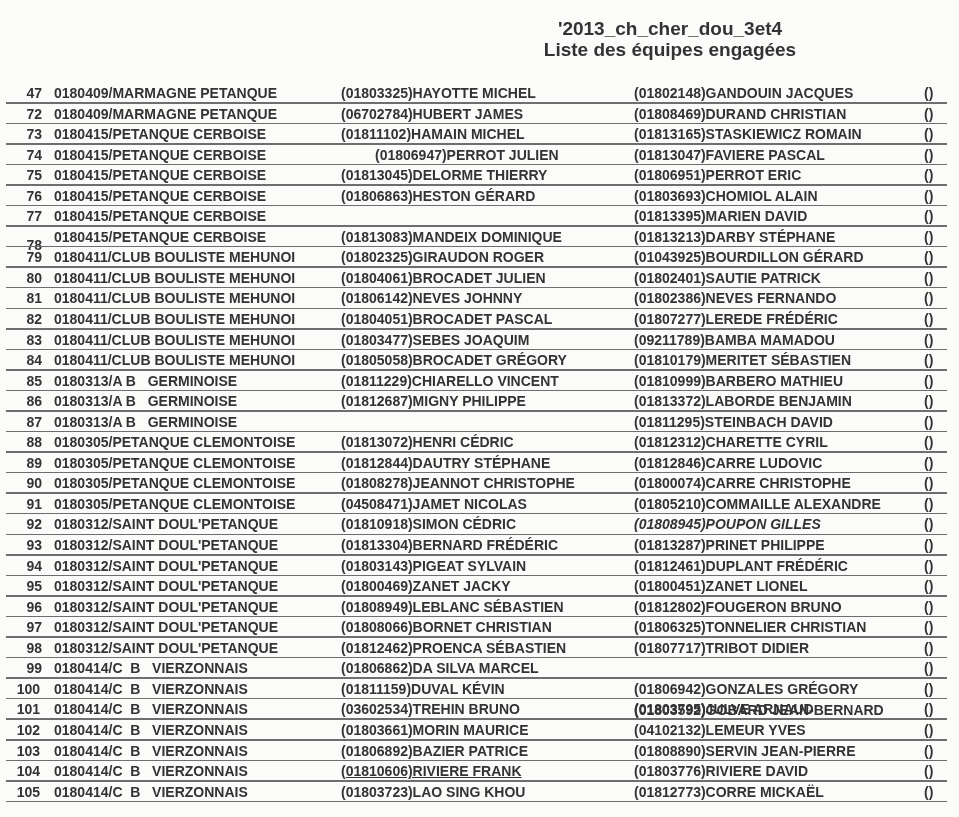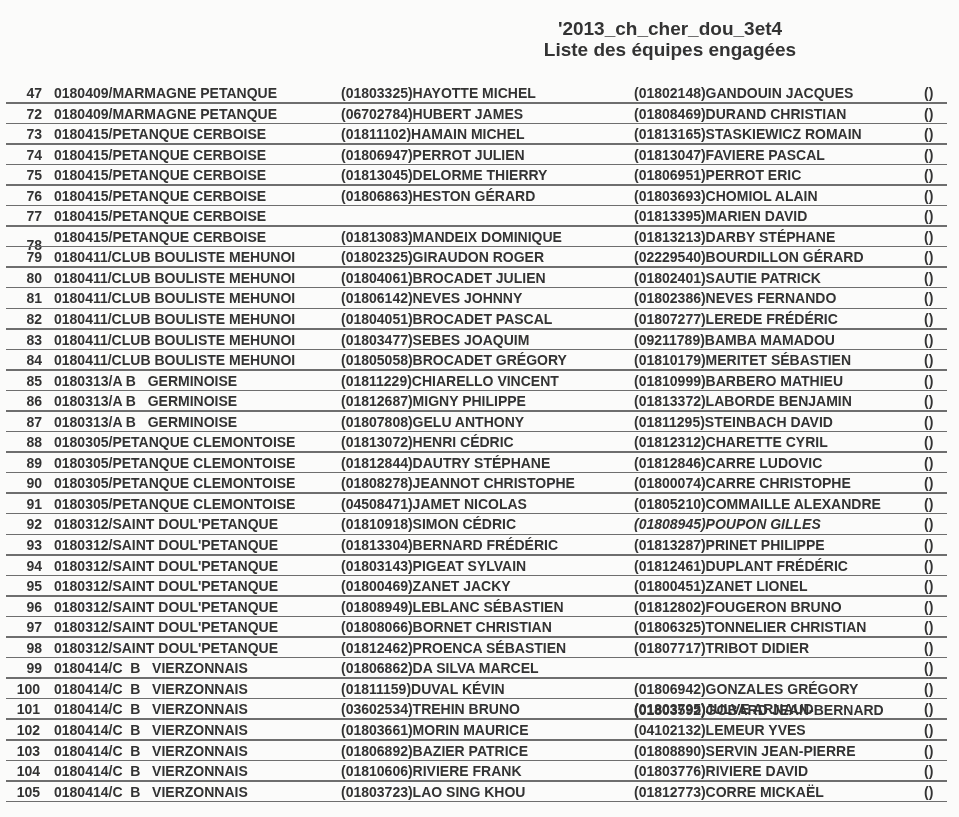--- a/index.html
+++ b/index.html
@@ -62,21 +62,21 @@
       <span class="cell c-num" style="white-space: pre;">73</span>
       <span class="cell c-club" style="white-space: pre;">0180415/PETANQUE CERBOISE</span>
       <span class="cell c-p1" style="white-space: pre;">(01811102)HAMAIN MICHEL</span>
       <span class="cell c-p2" style="white-space: pre;">(01813165)STASKIEWICZ ROMAIN</span>
       <span class="cell c-p3" style="white-space: pre;">()</span>
       <div class="line"></div>
     </div>
     <div class="row">
       <span class="cell c-num" style="white-space: pre;">74</span>
       <span class="cell c-club" style="white-space: pre;">0180415/PETANQUE CERBOISE</span>
-      <span class="cell c-p1" style="white-space: pre;">(01806947)PERROT JULIEN</span>
+      <span class="cell c-p1" style="white-space: pre; margin-left: 34px;">(01806947)PERROT JULIEN</span>
       <span class="cell c-p2" style="white-space: pre;">(01813047)FAVIERE PASCAL</span>
       <span class="cell c-p3" style="white-space: pre;">()</span>
       <div class="line"></div>
     </div>
     <div class="row">
       <span class="cell c-num" style="white-space: pre;">75</span>
       <span class="cell c-club" style="white-space: pre;">0180415/PETANQUE CERBOISE</span>
       <span class="cell c-p1" style="white-space: pre;">(01813045)DELORME THIERRY</span>
       <span class="cell c-p2" style="white-space: pre;">(01806951)PERROT ERIC</span>
       <span class="cell c-p3" style="white-space: pre;">()</span>
@@ -102,21 +102,21 @@
       <span class="cell c-club" style="white-space: pre;">0180415/PETANQUE CERBOISE</span>
       <span class="cell c-p1" style="white-space: pre;">(01813083)MANDEIX DOMINIQUE</span>
       <span class="cell c-p2" style="white-space: pre;">(01813213)DARBY STÉPHANE</span>
       <span class="cell c-p3" style="white-space: pre;">()</span>
       <div class="line"></div>
     </div>
     <div class="row">
       <span class="cell c-num" style="white-space: pre;">79</span>
       <span class="cell c-club" style="white-space: pre;">0180411/CLUB BOULISTE MEHUNOI</span>
       <span class="cell c-p1" style="white-space: pre;">(01802325)GIRAUDON ROGER</span>
-      <span class="cell c-p2" style="white-space: pre;">(02229540)BOURDILLON GÉRARD</span>
+      <span class="cell c-p2" style="white-space: pre;">(01043925)BOURDILLON GÉRARD</span>
       <span class="cell c-p3" style="white-space: pre;">()</span>
       <div class="line"></div>
     </div>
     <div class="row">
       <span class="cell c-num" style="white-space: pre;">80</span>
       <span class="cell c-club" style="white-space: pre;">0180411/CLUB BOULISTE MEHUNOI</span>
       <span class="cell c-p1" style="white-space: pre;">(01804061)BROCADET JULIEN</span>
       <span class="cell c-p2" style="white-space: pre;">(01802401)SAUTIE PATRICK</span>
       <span class="cell c-p3" style="white-space: pre;">()</span>
       <div class="line"></div>
@@ -165,21 +165,20 @@
       <span class="cell c-num" style="white-space: pre;">86</span>
       <span class="cell c-club" style="white-space: pre;">0180313/A B   GERMINOISE</span>
       <span class="cell c-p1" style="white-space: pre;">(01812687)MIGNY PHILIPPE</span>
       <span class="cell c-p2" style="white-space: pre;">(01813372)LABORDE BENJAMIN</span>
       <span class="cell c-p3" style="white-space: pre;">()</span>
       <div class="line"></div>
     </div>
     <div class="row">
       <span class="cell c-num" style="white-space: pre;">87</span>
       <span class="cell c-club" style="white-space: pre;">0180313/A B   GERMINOISE</span>
-      <span class="cell c-p1" style="white-space: pre;">(01807808)GELU ANTHONY</span>
       <span class="cell c-p2" style="white-space: pre;">(01811295)STEINBACH DAVID</span>
       <span class="cell c-p3" style="white-space: pre;">()</span>
       <div class="line"></div>
     </div>
     <div class="row">
       <span class="cell c-num" style="white-space: pre;">88</span>
       <span class="cell c-club" style="white-space: pre;">0180305/PETANQUE CLEMONTOISE</span>
       <span class="cell c-p1" style="white-space: pre;">(01813072)HENRI CÉDRIC</span>
       <span class="cell c-p2" style="white-space: pre;">(01812312)CHARETTE CYRIL</span>
       <span class="cell c-p3" style="white-space: pre;">()</span>
@@ -301,21 +300,21 @@
       <span class="cell c-num w3" style="white-space: pre;">103</span>
       <span class="cell c-club" style="white-space: pre;">0180414/C  B   VIERZONNAIS</span>
       <span class="cell c-p1" style="white-space: pre;">(01806892)BAZIER PATRICE</span>
       <span class="cell c-p2" style="white-space: pre;">(01808890)SERVIN JEAN-PIERRE</span>
       <span class="cell c-p3" style="white-space: pre;">()</span>
       <div class="line"></div>
     </div>
     <div class="row">
       <span class="cell c-num w3" style="white-space: pre;">104</span>
       <span class="cell c-club" style="white-space: pre;">0180414/C  B   VIERZONNAIS</span>
-      <span class="cell c-p1" style="white-space: pre;">(01810606)RIVIERE FRANK</span>
+      <span class="cell c-p1" style="white-space: pre; text-decoration: underline;">(01810606)RIVIERE FRANK</span>
       <span class="cell c-p2" style="white-space: pre;">(01803776)RIVIERE DAVID</span>
       <span class="cell c-p3" style="white-space: pre;">()</span>
       <div class="line"></div>
     </div>
     <div class="row">
       <span class="cell c-num w3" style="white-space: pre;">105</span>
       <span class="cell c-club" style="white-space: pre;">0180414/C  B   VIERZONNAIS</span>
       <span class="cell c-p1" style="white-space: pre;">(01803723)LAO SING KHOU</span>
       <span class="cell c-p2" style="white-space: pre;">(01812773)CORRE MICKAËL</span>
       <span class="cell c-p3" style="white-space: pre;">()</span>

